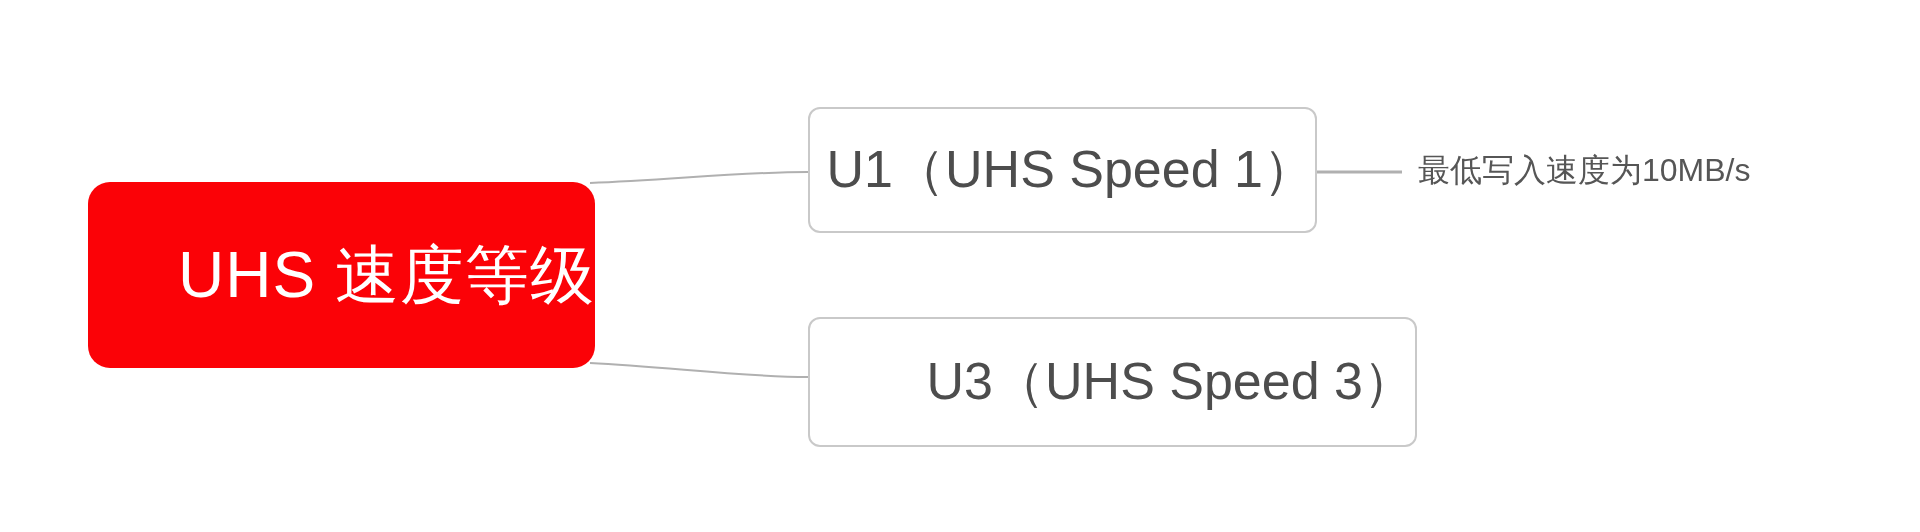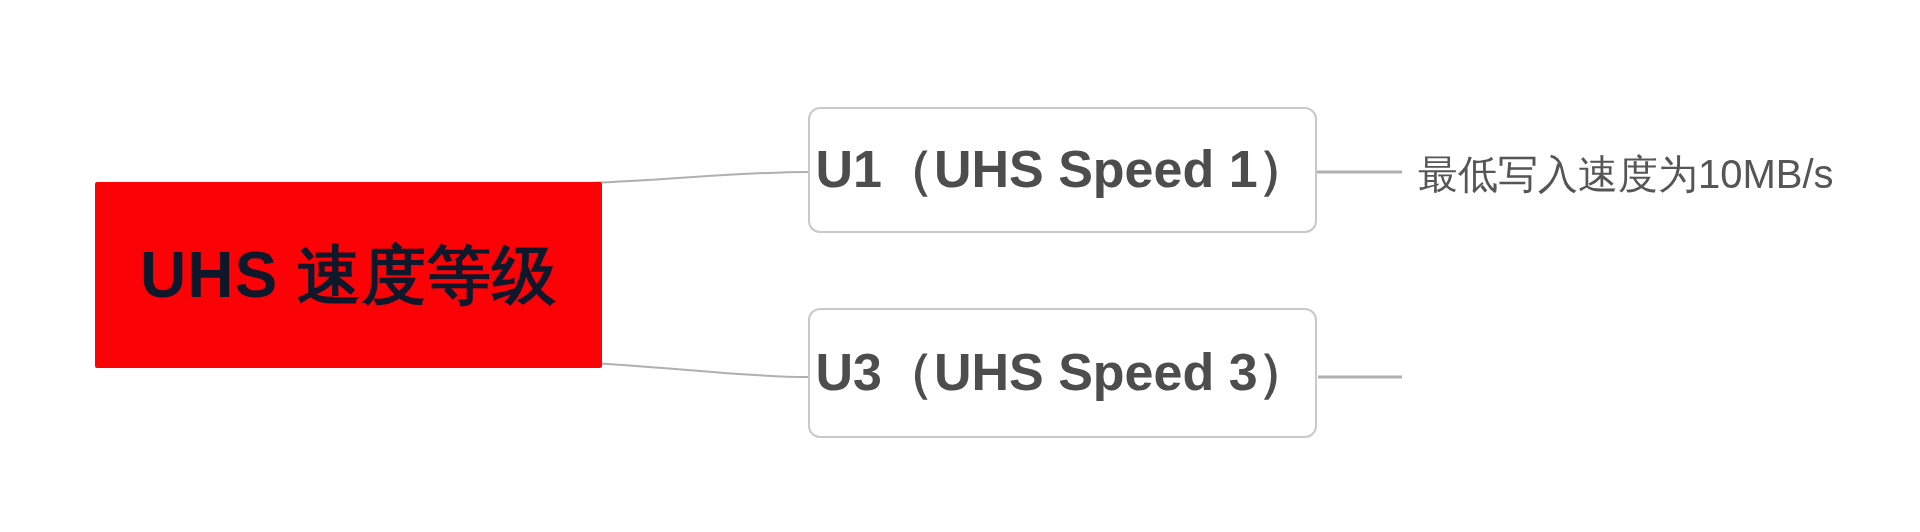--- a/index.html
+++ b/index.html
@@ -20,60 +20,59 @@
     left: 0;
     top: 0;
     width: 1920px;
     height: 532px;
     pointer-events: none;
   }
   .node {
     position: absolute;
     display: flex;
     align-items: center;
-    justify-content: center;
+    justify-content: flex-end;
     box-sizing: border-box;
     white-space: nowrap;
-    font-weight: bold;
   }
   .root-node {
-    left: 95px;
+    left: 88px;
     top: 182px;
     width: 507px;
     height: 186px;
     background: #fb0207;
-    border-radius: 2px;
-    color: #0f172a;
+    border-radius: 22px;
+    color: #ffffff;
     font-size: 64px;
     letter-spacing: 1px;
   }
   .child-node {
     background: #ffffff;
     border: 2px solid #c9c9c9;
     border-radius: 12px;
     color: #4d4d4d;
     font-size: 52px;
   }
   .child-node-1 {
     left: 808px;
     top: 107px;
     width: 509px;
     height: 126px;
   }
   .child-node-2 {
     left: 808px;
-    top: 308px;
-    width: 509px;
+    top: 317px;
+    width: 609px;
     height: 130px;
   }
   .annotation {
     position: absolute;
     left: 1418px;
     color: #565656;
-    font-size: 40px;
+    font-size: 32px;
     line-height: 1;
     white-space: nowrap;
   }
   .annotation-1 { top: 154px; }
   .annotation-2 { top: 359px; }
 </style>
 </head>
 <body>
 
 <div class="canvas">

